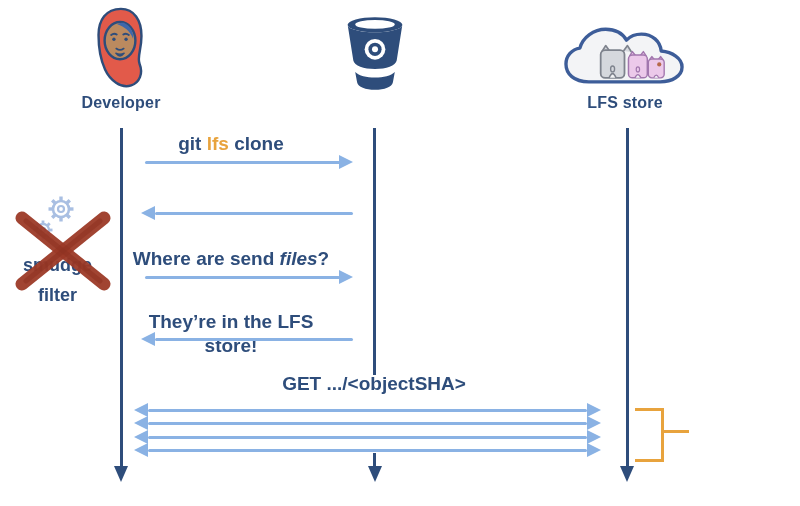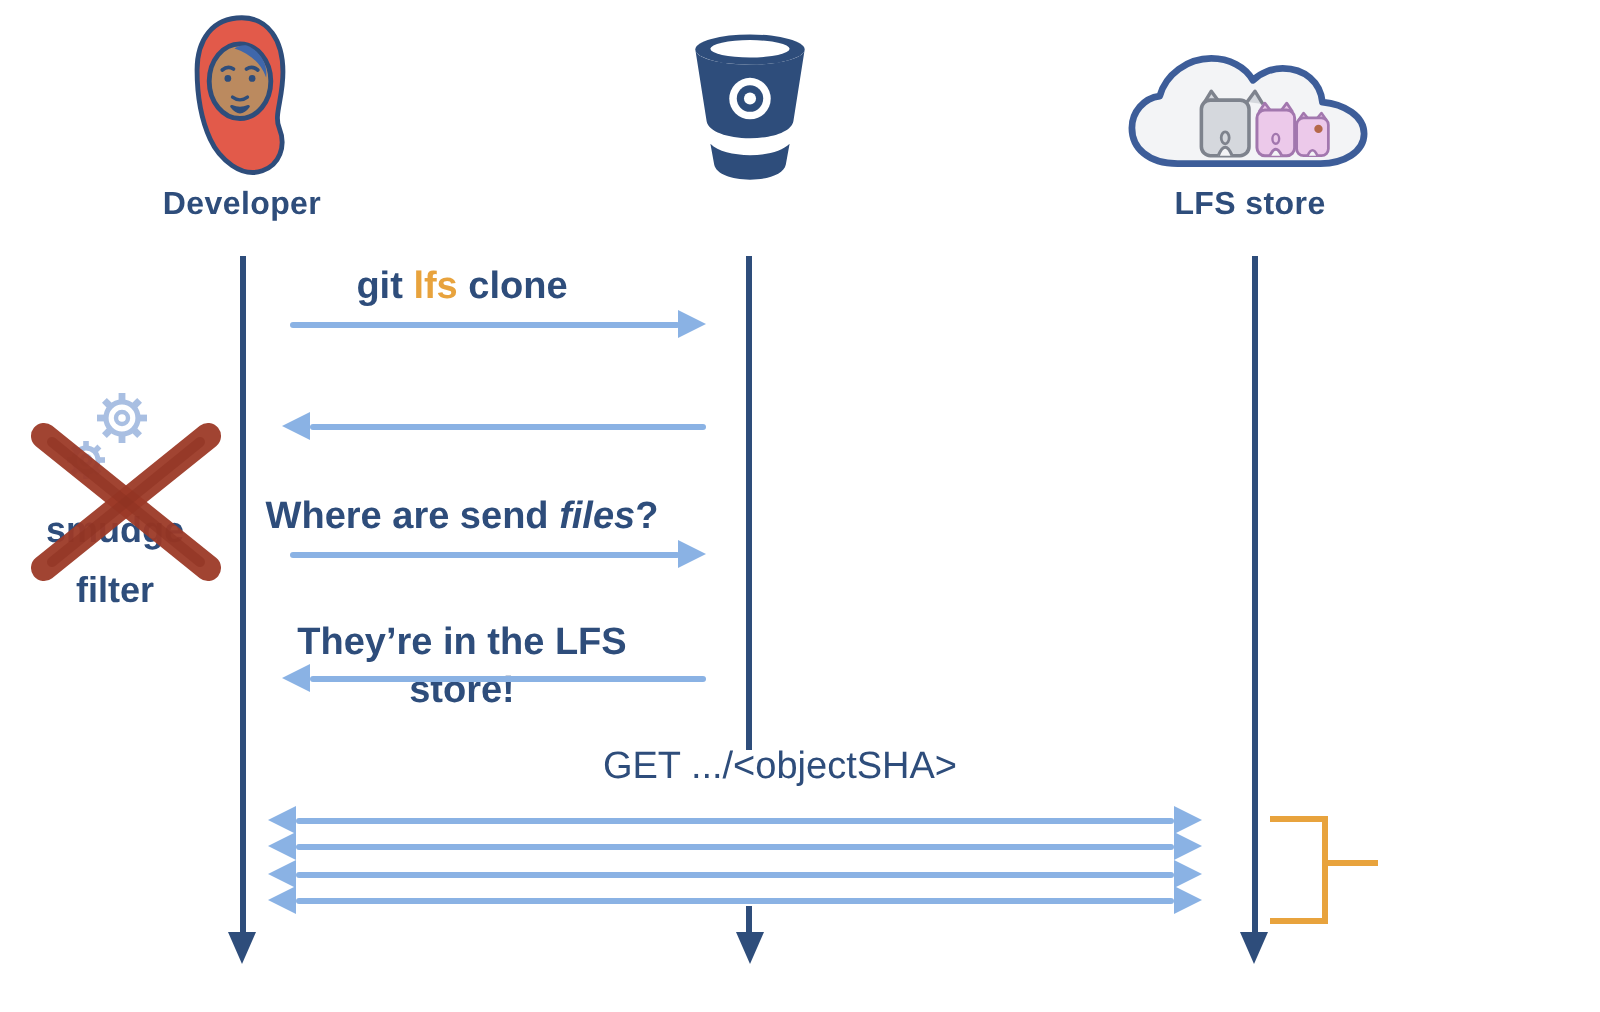--- a/index.html
+++ b/index.html
@@ -29,21 +29,21 @@
   }
   
   .msg-label{
     position:absolute;left:121px;width:220px;text-align:center;
     font-weight:bold;font-size:19px;line-height:24px;color:var(--navy);
   }
   .msg-label .orange{color:var(--orange);}
   .msg-label .it{font-style:italic;}
   .wide-label{
     position:absolute;left:121px;width:506px;text-align:center;
-    font-weight:normal;font-size:19px;line-height:24px;color:var(--navy);margin-left:16px;
+    font-weight:bold;font-size:19px;line-height:24px;color:var(--navy);
   }
   .arrow-line{position:absolute;height:3px;background:var(--blue);border-radius:2px;}
   .head-r{
     position:absolute;width:0;height:0;
     border-top:7.5px solid transparent;border-bottom:7.5px solid transparent;
     border-left:14px solid var(--blue);
   }
   .head-l{
     position:absolute;width:0;height:0;
     border-top:7.5px solid transparent;border-bottom:7.5px solid transparent;

